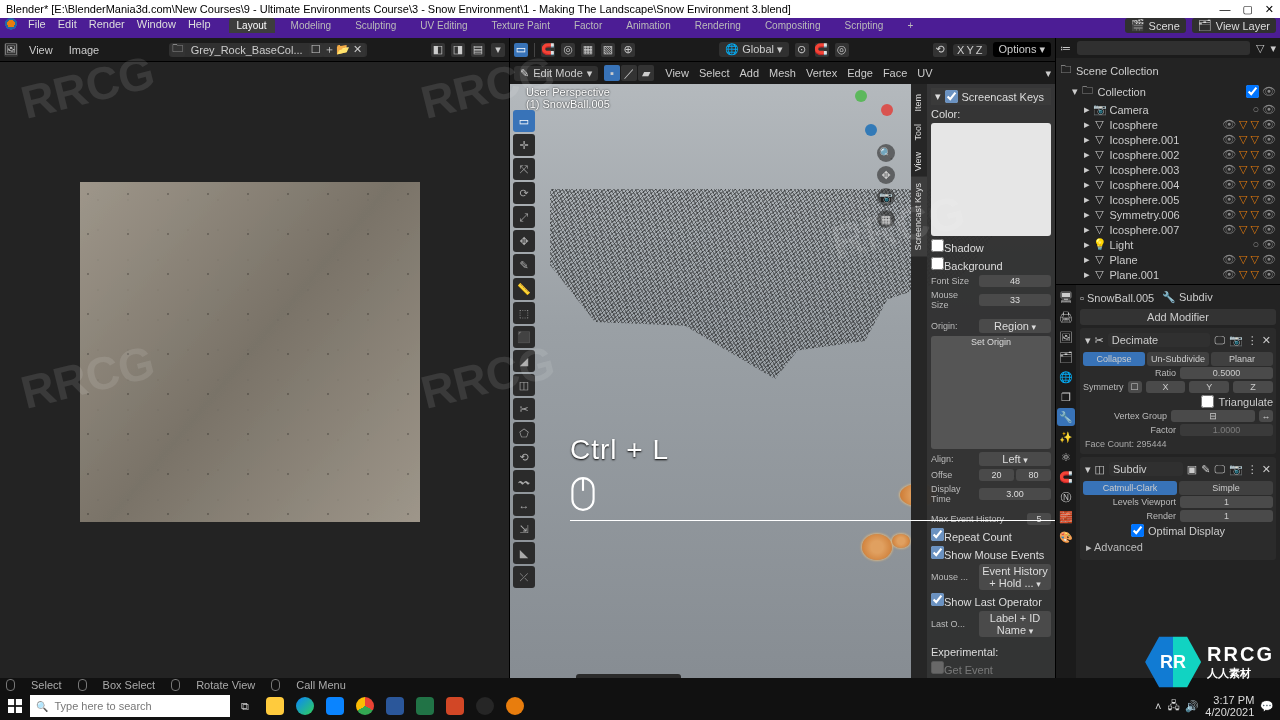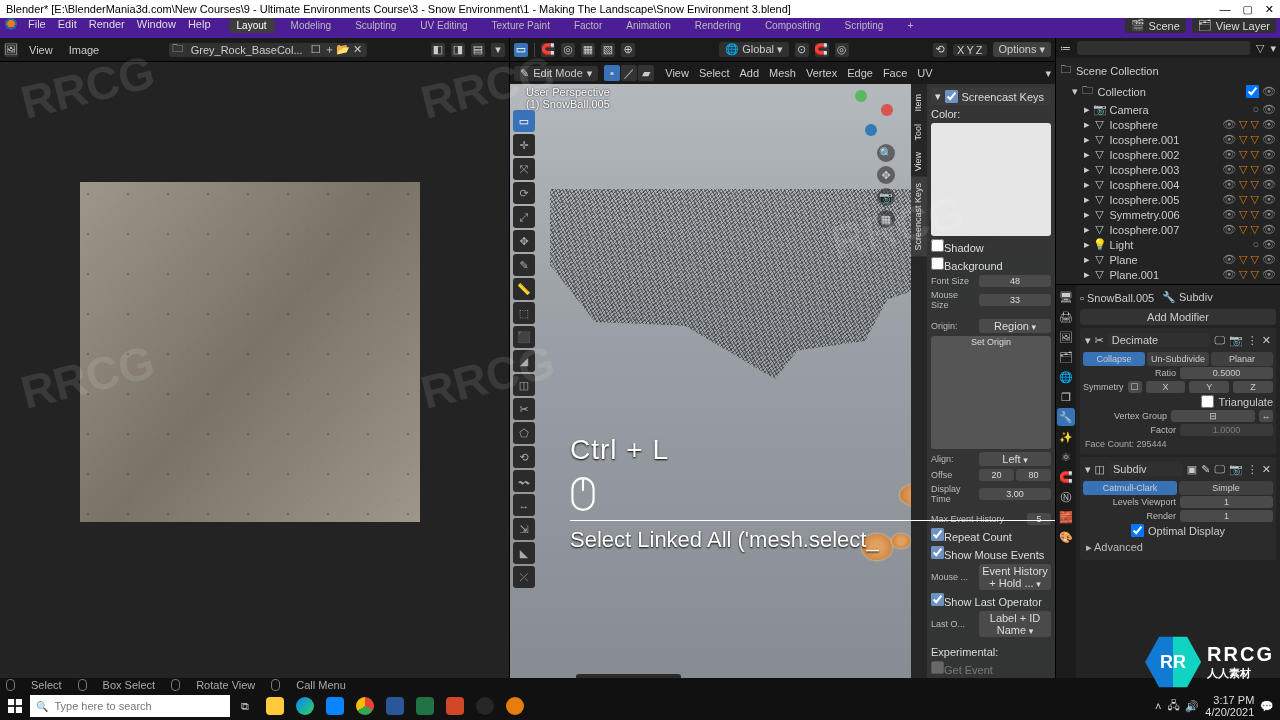--- a/index.html
+++ b/index.html
@@ -35,21 +35,21 @@
     radial-gradient(circle at 20% 30%, rgba(0,0,0,.2) 0 2%, transparent 3%) 0 0/40px 40px,
     radial-gradient(circle at 60% 60%, rgba(0,0,0,.15) 0 2%, transparent 3%) 0 0/30px 30px,
     linear-gradient(130deg,#9b9489,#7a746a,#9b9489);
   filter: contrast(1.1);
 }
 
 
 .vp-header { height: 24px; }
 .vp-header .orient { background:#303030; border-radius:3px; padding:1px 6px;}
 .vp-header .axisbtn { display:flex; background:#303030; border-radius:3px; padding:0 4px; gap:2px; font-size:10px;}
-.vp-header .options { background:#404040; border-radius:3px; padding:1px 6px;}
+.vp-header .options { background:#000000; border-radius:3px; padding:1px 6px;}
 
 .vp-subheader { height: 22px; background:#1b1b1b; display:flex; align-items:center; padding:0 4px; gap:6px; font-size:10px;}
 .vp-subheader .mode { display:flex; align-items:center; background:#303030; border-radius:3px; padding:1px 6px; gap:4px;}
 .vp-subheader .m span { padding:0 5px; cursor:pointer;}
 .vp-subheader .selmode { display:flex; gap:1px;}
 .vp-subheader .selmode .sm { width:16px; height:16px; background:#333; display:flex; align-items:center; justify-content:center; border-radius:2px;}
 .vp-subheader .selmode .sm.active { background:#3873b8;}
 
 .viewport-body { flex:1; position:relative;
   background:
@@ -387,21 +387,20 @@
 
       <div class="keycast">
         <div class="combo">Ctrl + L</div>
         <div class="mouse" style="margin-top:10px">
           <svg viewBox="0 0 24 34">
               <rect x="2" y="2" width="20" height="30" rx="10"></rect>
               <line x1="12" y1="2" x2="12" y2="14"></line>
             </svg>
         </div>
         <hr>
-        <div class="action">Select Linked All ('mesh.select_</div>
       </div>
 
       <div class="op-info">▸ <span>Select Linked All</span></div>
     </div>
   </div>
 
   <div class="right-area">
     <div class="outliner">
       <div class="hdr">
         <span class="mini">≔</span>

